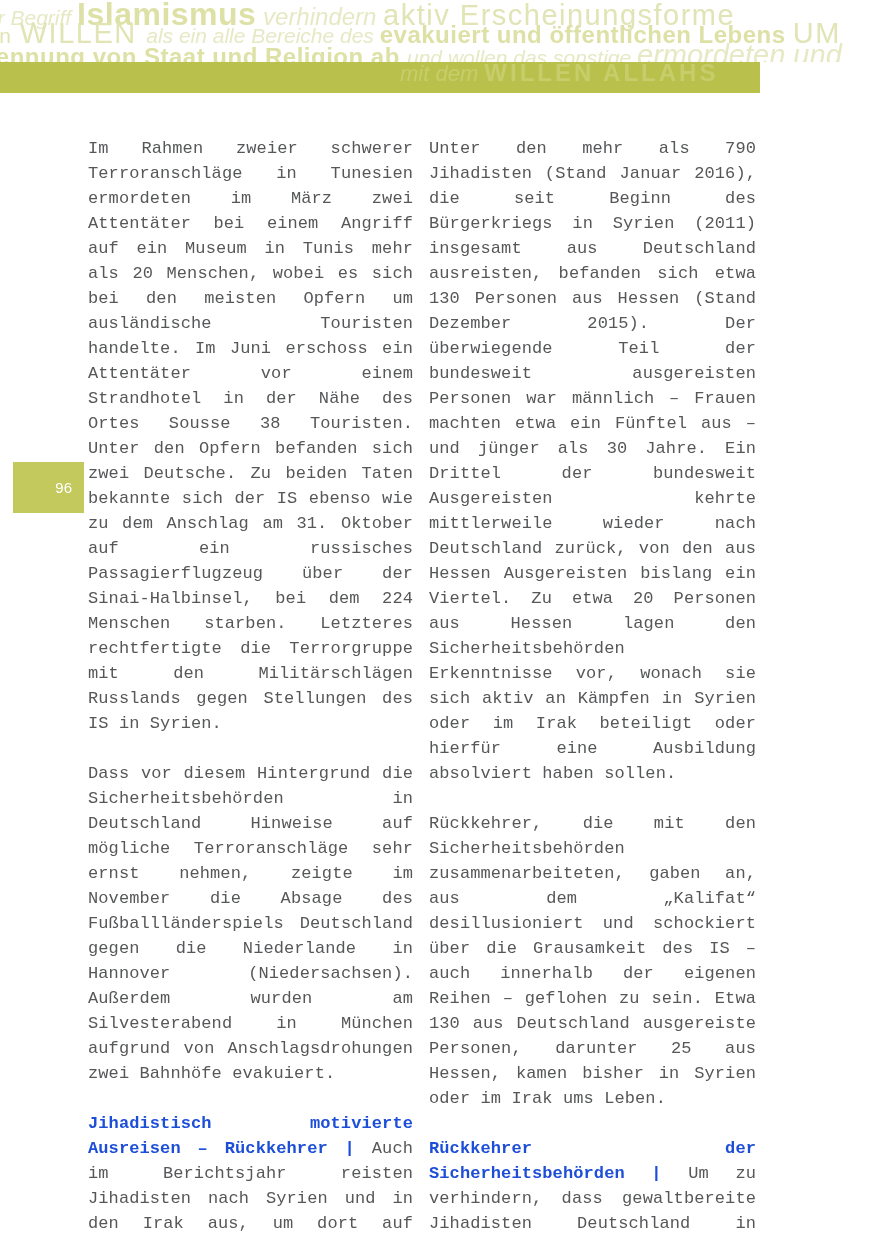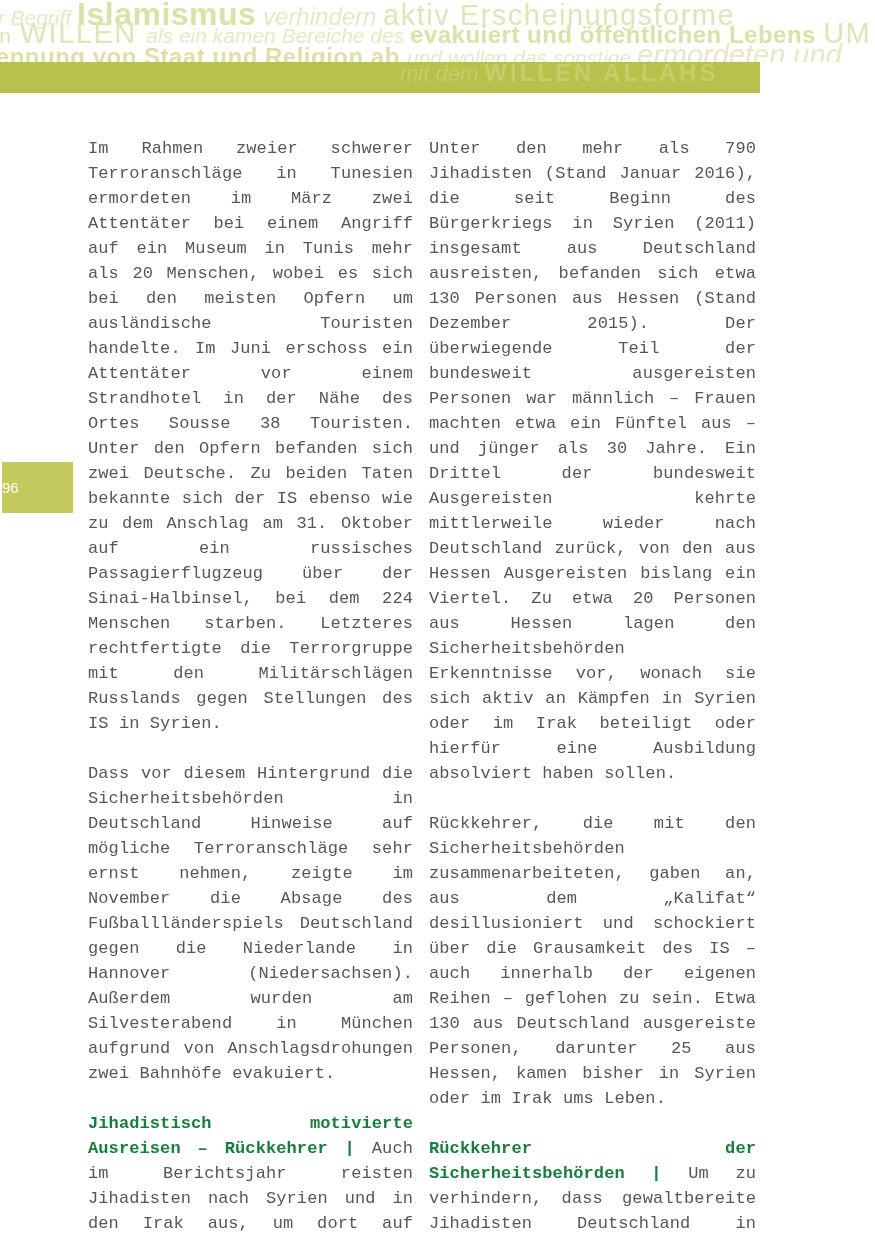--- a/index.html
+++ b/index.html
@@ -24,41 +24,41 @@
   
   .title-bar{position:absolute;top:62px;left:0;width:760px;height:31px;background:#b9c14c;}
   .bar-overlay{position:absolute;top:-5px;left:400px;white-space:nowrap;line-height:31px;
                color:#c7cd6a;pointer-events:none;}
   .bar-overlay .ov-italic{font-style:italic;font-size:22px;}
   .bar-overlay .ov-bold{font-weight:700;font-size:24px;letter-spacing:3px;}
   .bar-title{position:absolute;left:88px;top:0;line-height:31px;color:#ffffff;
              font-size:15px;font-weight:700;letter-spacing:0.2px;}
 
   
-  .page-tab{position:absolute;left:2px;top:462px;width:71px;height:51px;background:#c3c95c;
-            display:flex;align-items:center;justify-content:flex-start;padding-right:12px;
+  .page-tab{position:absolute;left:13px;top:462px;width:71px;height:51px;background:#c3c95c;
+            display:flex;align-items:center;justify-content:flex-end;padding-right:12px;
             box-sizing:border-box;}
   .page-tab span{color:#ffffff;font-size:15px;font-weight:400;}
 
   
   .content{position:absolute;top:136px;left:88px;display:grid;
            grid-template-columns:325px 327px;column-gap:16px;font-family:Liberation Mono, monospace;}
   .para{margin:0 0 25px 0;font-size:17px;line-height:25px;color:#565759;
         text-align:justify;letter-spacing:0.1px;}
-  .para .lead{font-weight:700;color:#15803d;}
+  .para .lead{font-weight:700;color:#1d4ed8;}
 </style>
 </head>
 <body>
 
 <div class="page">
 
   <header>
     <div class="watermark">
         <div class="wm-line wm-line1"><span class="wm italic sm">er Begriff </span><span class="wm bold xl">Islamismus</span><span class="wm italic md"> verhindern </span><span class="wm reg lg">aktiv Erscheinungsforme</span></div>
-        <div class="wm-line wm-line2"><span class="wm reg sm">en </span><span class="wm reg lg">WILLEN </span><span class="wm italic sm">als ein kamen Bereiche des </span><span class="wm bold md">evakuiert und öffentlichen Lebens </span><span class="wm reg lg">UM</span></div>
+        <div class="wm-line wm-line2"><span class="wm reg sm">en </span><span class="wm reg lg">WILLEN </span><span class="wm italic sm">als ein alle Bereiche des </span><span class="wm bold md">evakuiert und öffentlichen Lebens </span><span class="wm reg lg">UM</span></div>
         <div class="wm-line wm-line3"><span class="wm bold md">rennung von Staat und Religion ab </span><span class="wm italic sm">und wollen das sonstige </span><span class="wm italic lg">ermordeten und</span></div>
       </div>
     <div class="title-bar">
       <div class="bar-overlay"><span class="ov-italic">mit dem </span><span class="ov-bold">WILLEN ALLAHS</span></div>
     </div>
   </header>
 
   <div class="page-tab">
     <span>96</span>
   </div>

